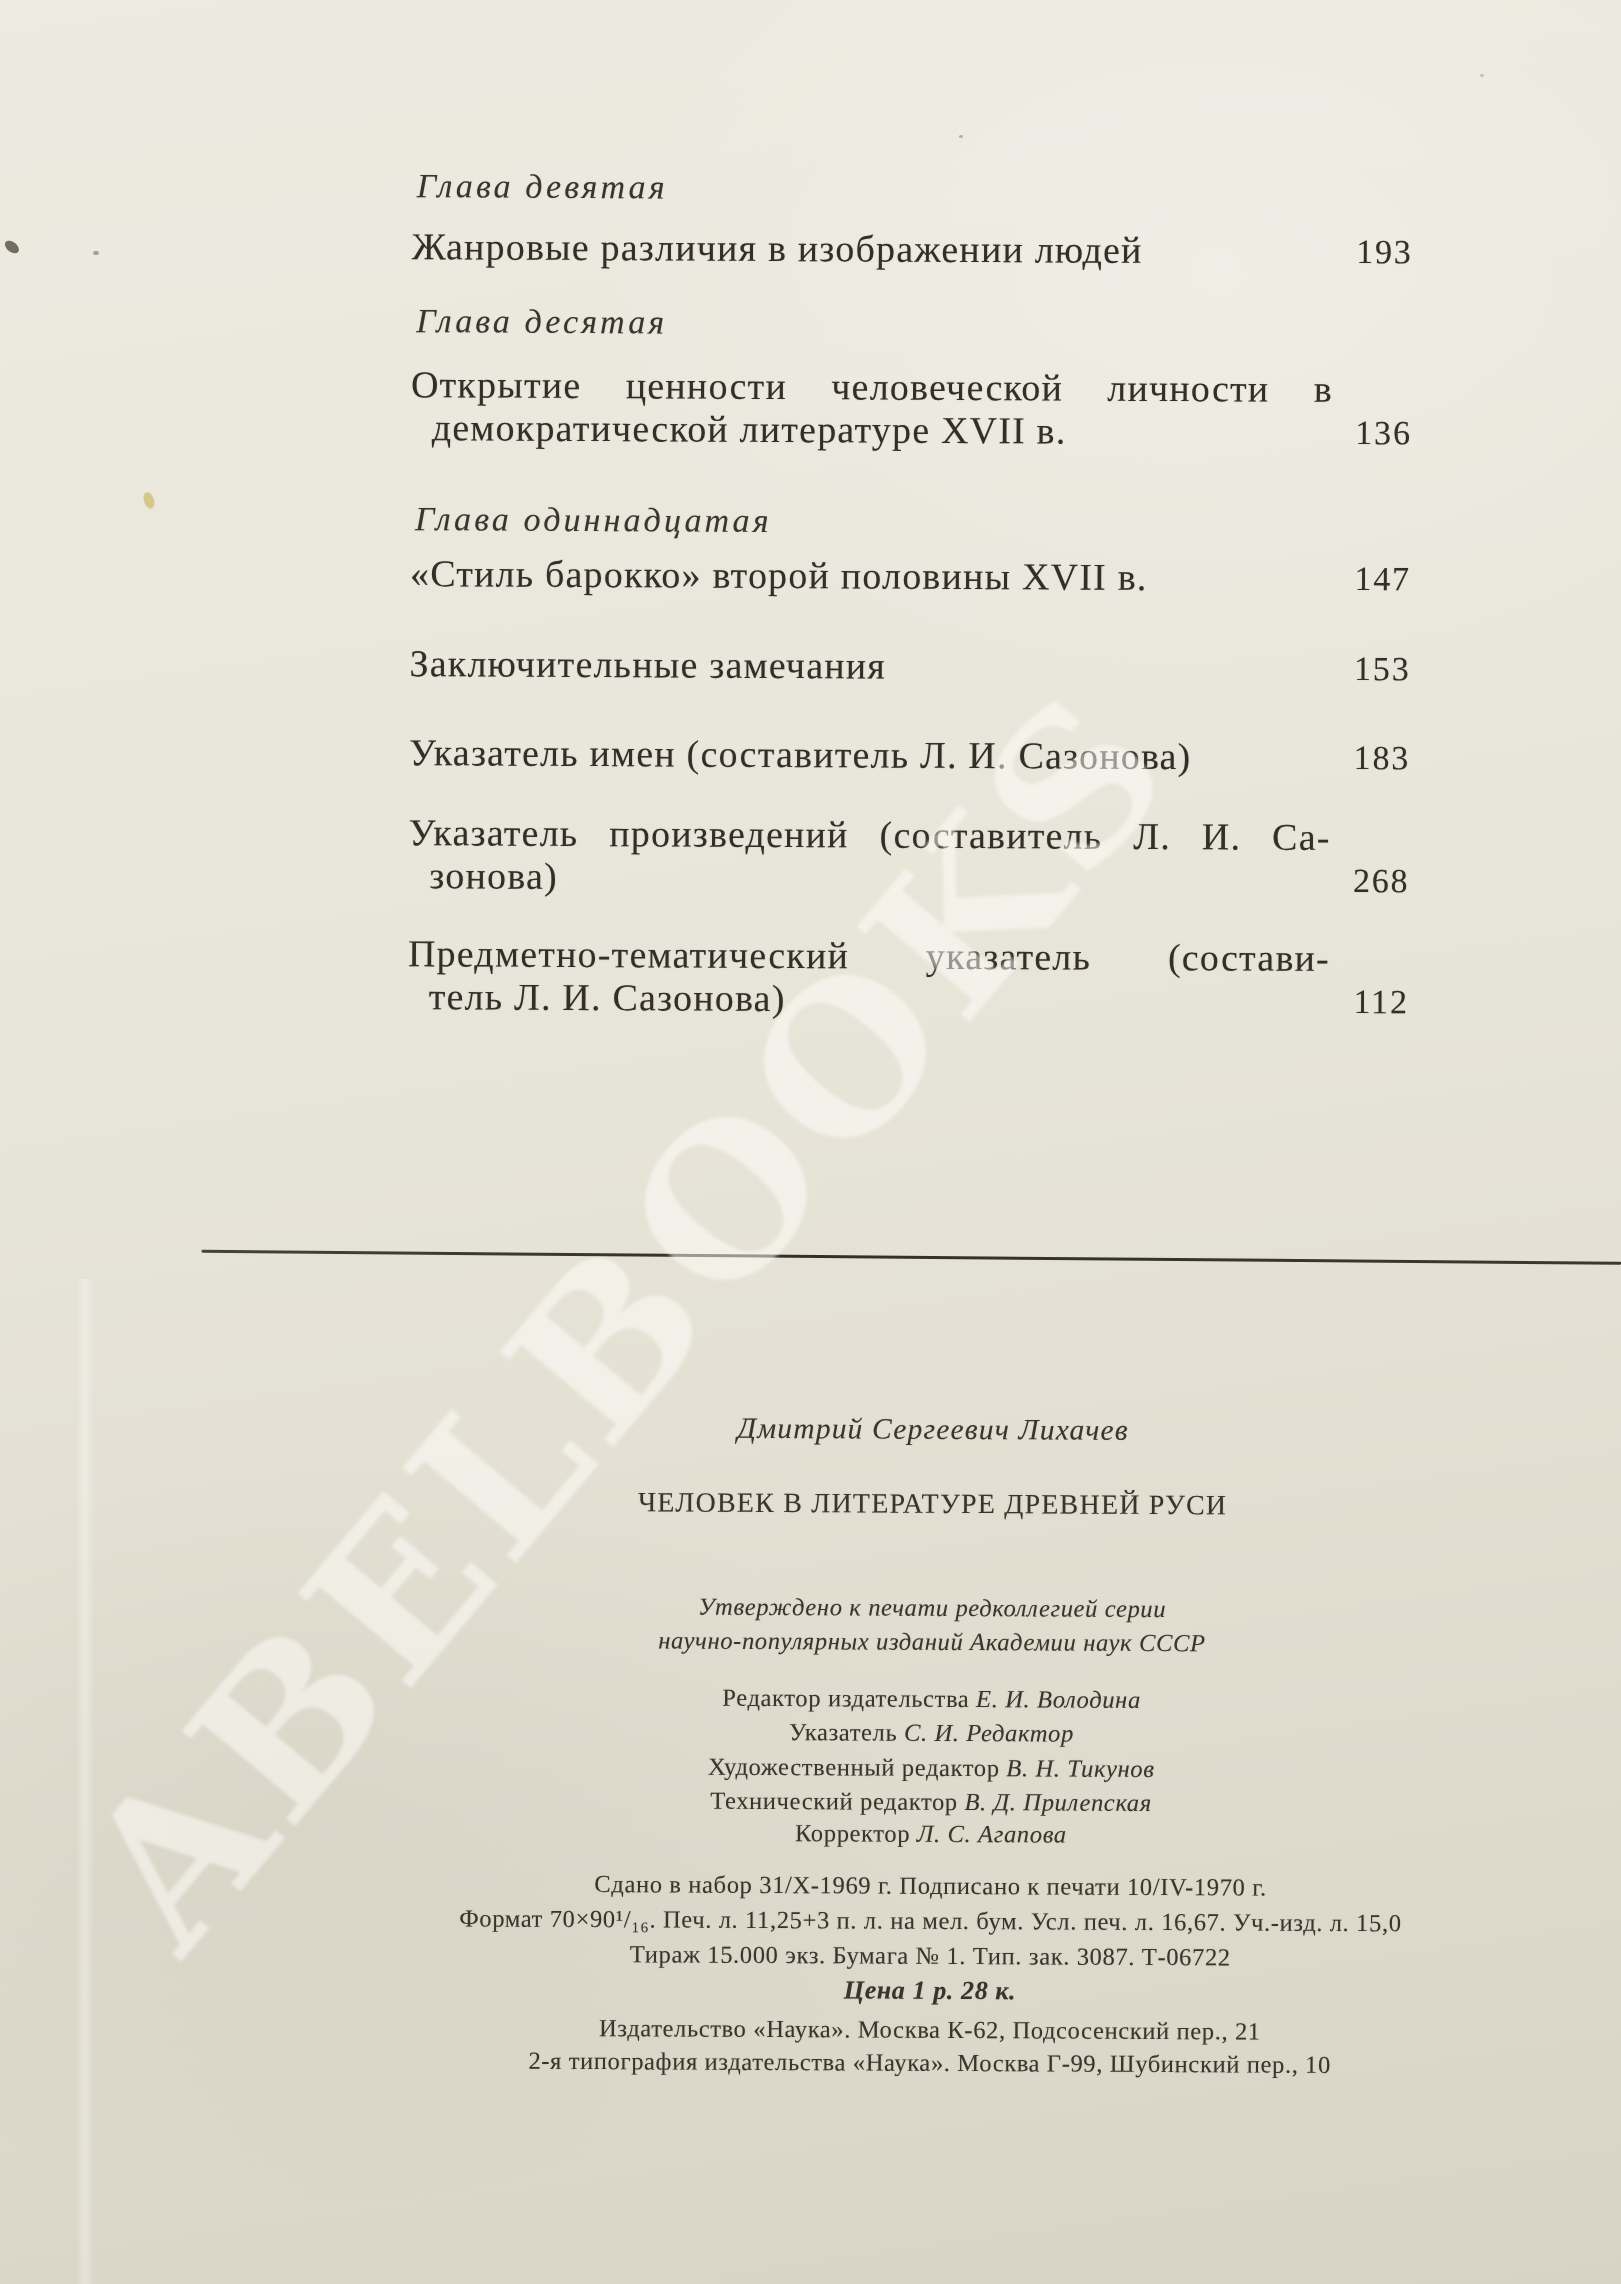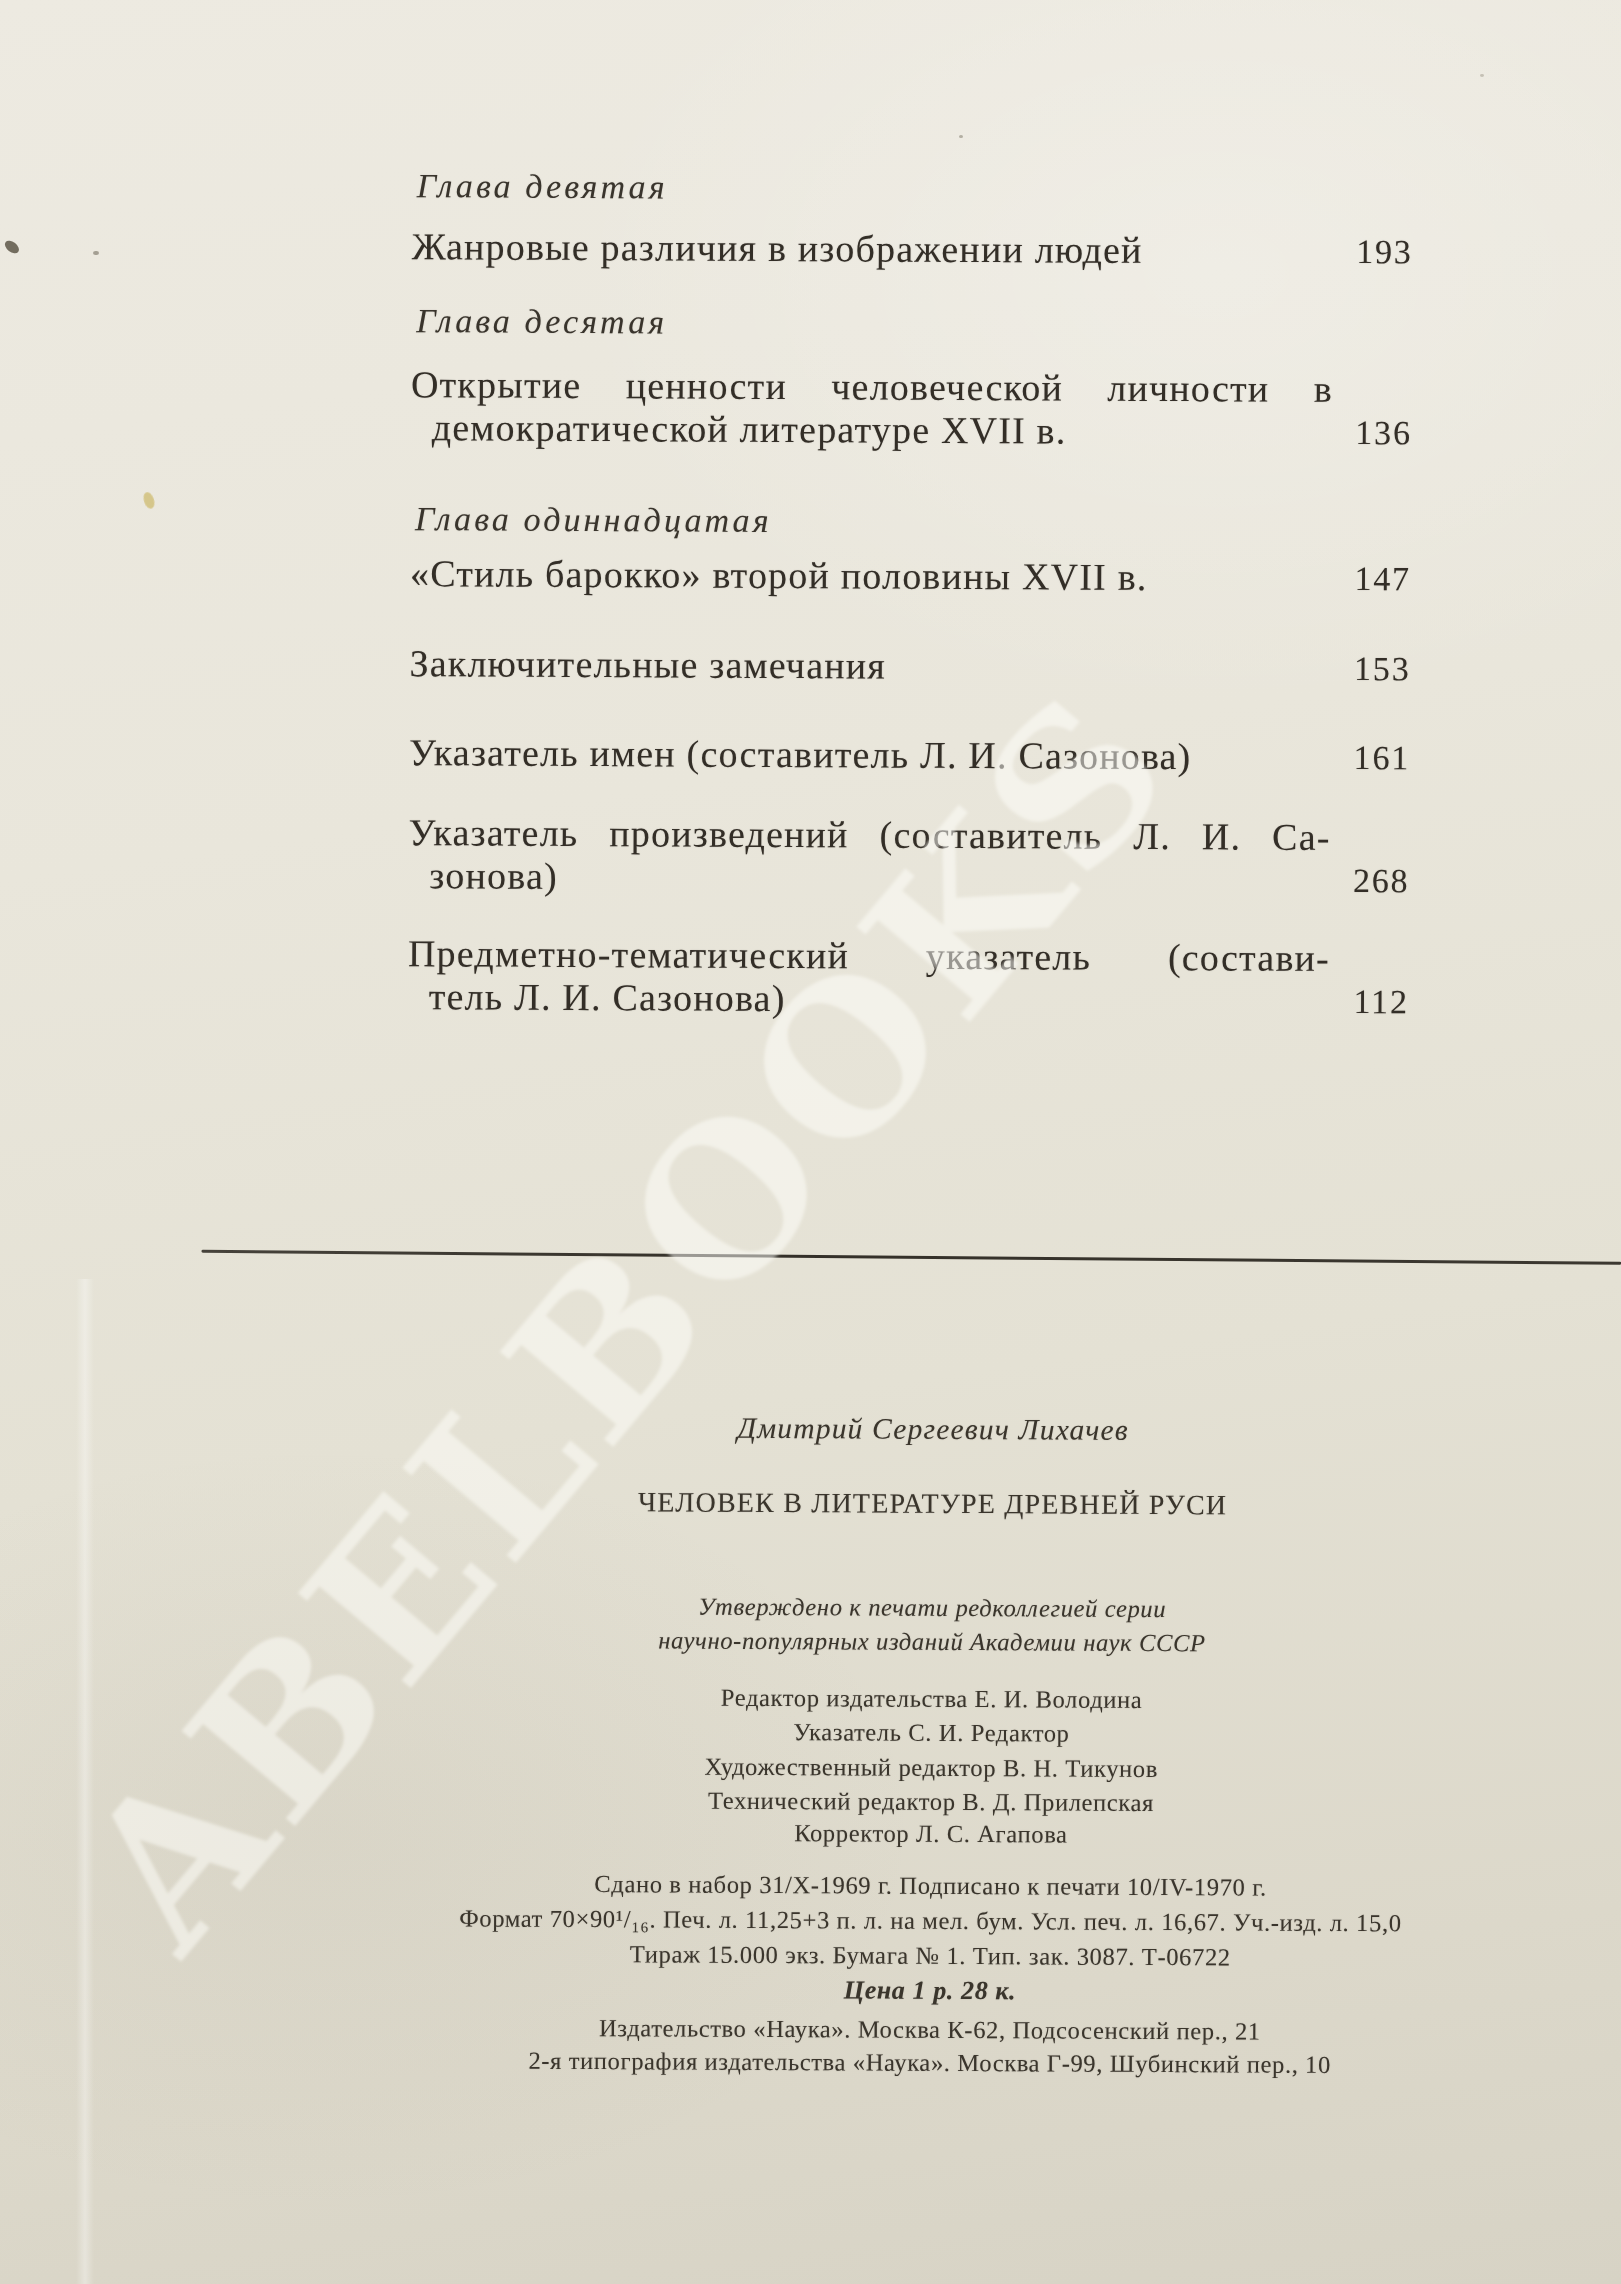--- a/index.html
+++ b/index.html
@@ -34,21 +34,21 @@
   
   .colophon{position:absolute;left:252px;top:0;width:1377px;text-align:center;color:#3a352c;}
   .cl{position:absolute;left:0;width:100%;white-space:nowrap;}
   .cl-author{top:1409px;font-size:29.5px;font-style:italic;letter-spacing:1.2px;}
   .cl-book{top:1484px;font-size:28px;letter-spacing:1.2px;}
   .cl-appr1{top:1590px;font-size:24.6px;font-style:italic;letter-spacing:0.6px;}
   .cl-appr2{top:1624px;font-size:24.6px;font-style:italic;letter-spacing:0.6px;}
   .cl-staff1{top:1681px;} .cl-staff2{top:1715px;} .cl-staff3{top:1750px;}
   .cl-staff4{top:1784px;} .cl-staff5{top:1816px;}
   .cl-staff{font-size:24.6px;letter-spacing:0.6px;}
-  .cl-staff .nm{}
+  .cl-staff .nm{font-style:italic;}
   .cl-tech1{top:1868px;} .cl-tech2{top:1903px;} .cl-tech3{top:1938px;}
   .cl-tech{font-size:24.6px;letter-spacing:0.6px;}
   .cl-price{top:1972px;font-size:26px;font-weight:bold;font-style:italic;letter-spacing:0.6px;}
   .cl-pub1{top:2012px;} .cl-pub2{top:2045px;}
   .cl-pub{font-size:24.6px;letter-spacing:0.6px;}
 
   
   .watermark{
     position:absolute;left:-178px;top:1199px;width:1611px;text-align:center;
     font-family:"DejaVu Serif",serif;font-weight:bold;font-size:203px;letter-spacing:8.6px;
@@ -101,21 +101,21 @@
         <div class="title">
           <span class="tline">Заключительные замечания</span>
         </div>
         <div class="pnum">153</div>
       </div>
 
       <div class="entry" style="top:730px">
         <div class="title">
           <span class="tline">Указатель имен (составитель Л. И. Сазонова)</span>
         </div>
-        <div class="pnum">161</div>
+        <div class="pnum">183</div>
       </div>
 
       <div class="entry" style="top:810px">
         <div class="title">
           <span class="tline stretch">Указатель произведений (составитель Л. И. Са-</span>
           <span class="tline cont">зонова)</span>
         </div>
         <div class="pnum">268</div>
       </div>
 

